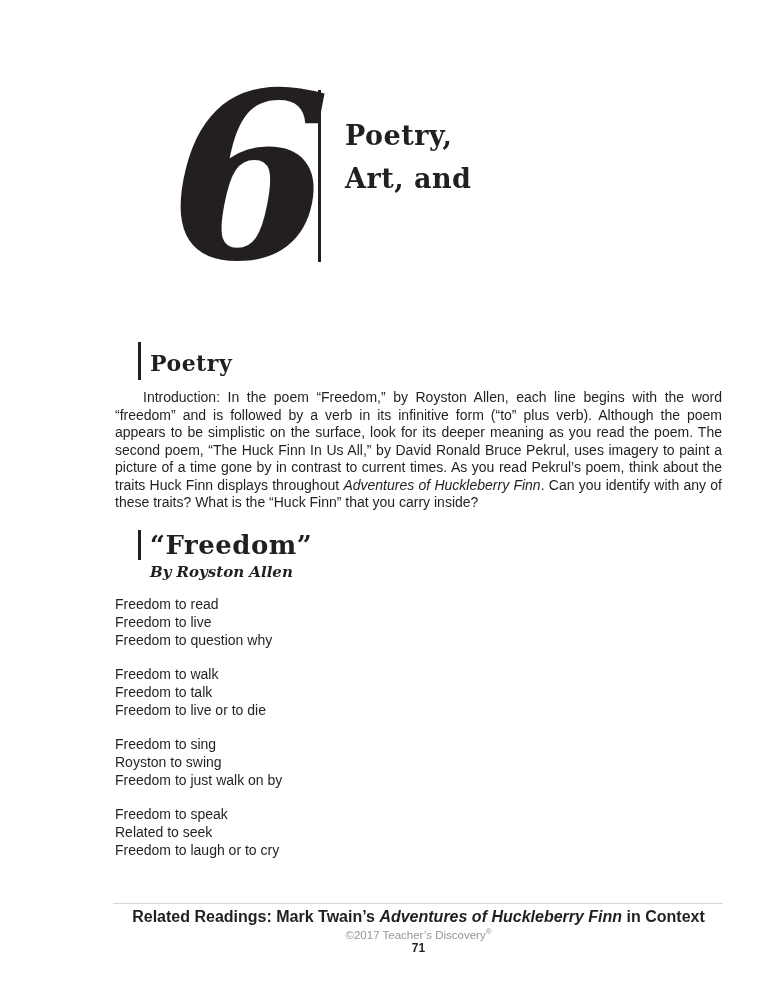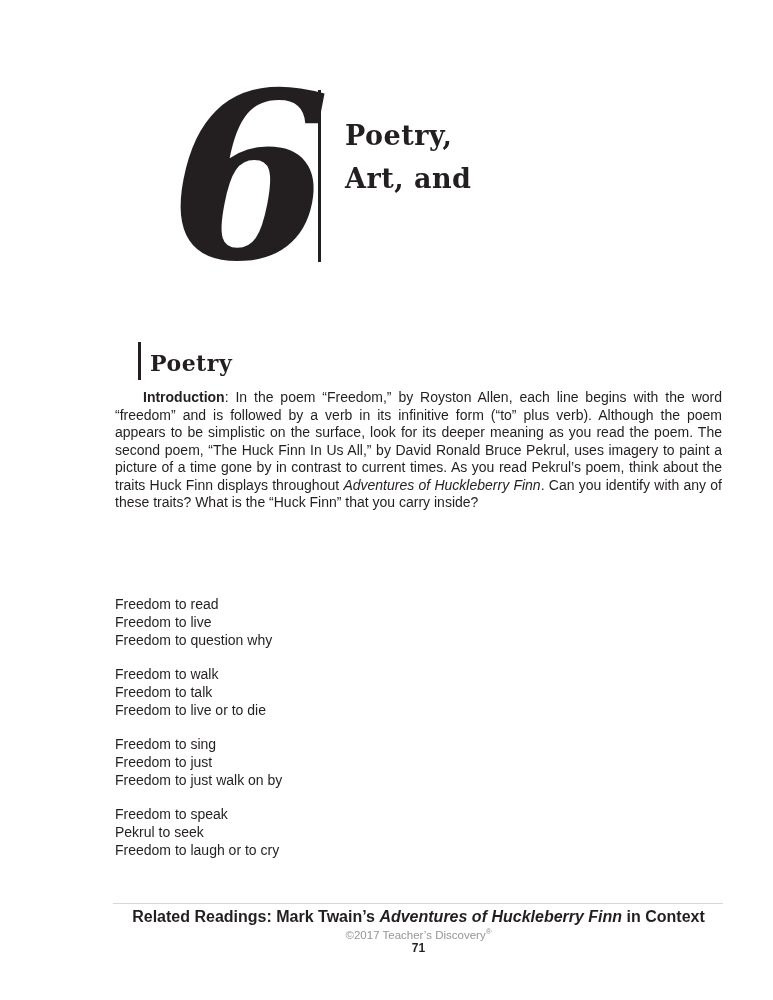--- a/index.html
+++ b/index.html
@@ -62,21 +62,21 @@
   
   .intro{
     position:absolute;
     left:115px; top:389px;
     width:607px;
     margin:0;
     font-size:14px;
     line-height:17.5px;
     text-align:justify;
   }
-  .intro strong{font-weight:700;padding-left:28px;}
+  .intro strong{font-weight:400;padding-left:28px;}
   .intro em{font-style:italic;}
   
   .freedom-block{
     position:absolute;
     left:138px; top:530px;
   }
   .poem-title{
     margin:0;
     border-left:3px solid var(--ink);
     padding:2px 0 2px 9px;
@@ -148,40 +148,44 @@
   <div class="chapter-divider"></div>
   <h1 class="chapter-title">
     <div>Poetry,</div>
     <div>Art, and</div>
   </h1>
 
   <h2 class="section-heading">Poetry</h2>
 
   <p class="intro"><strong>Introduction</strong><span>: In the poem “Freedom,” by Royston Allen, each line begins with the word “freedom” and is followed by a verb in its infinitive form (“to” plus verb). Although the poem appears to be simplistic on the surface, look for its deeper meaning as you read the poem. The second poem, “The Huck Finn In Us All,” by David Ronald Bruce Pekrul, uses imagery to paint a picture of a time gone by in contrast to current times. As you read Pekrul’s poem, think about the traits Huck Finn displays throughout </span><em>Adventures of Huckleberry Finn</em><span>. Can you identify with any of these traits? What is the “Huck Finn” that you carry inside?</span></p>
 
+  <div class="freedom-block">
+    <h3 class="poem-title">“Freedom”</h3>
+    <div class="poem-byline">By Royston Allen</div>
+  </div>
 
   <div class="poem">
     <div class="stanza">
       <div>Freedom to read</div>
       <div>Freedom to live</div>
       <div>Freedom to question why</div>
     </div>
     <div class="stanza">
       <div>Freedom to walk</div>
       <div>Freedom to talk</div>
       <div>Freedom to live or to die</div>
     </div>
     <div class="stanza">
       <div>Freedom to sing</div>
-      <div>Freedom to just</div>
+      <div>Royston to swing</div>
       <div>Freedom to just walk on by</div>
     </div>
     <div class="stanza">
       <div>Freedom to speak</div>
-      <div>Pekrul to seek</div>
+      <div>Related to seek</div>
       <div>Freedom to laugh or to cry</div>
     </div>
   </div>
 
   <div class="footer-rule"></div>
   <div class="footer-related"><span>Related Readings: Mark Twain’s </span><em>Adventures of Huckleberry Finn</em><span> in Context</span></div>
   <div class="footer-copyright"><span>©2017 Teacher’s Discovery</span><sup>®</sup></div>
   <div class="footer-pagenum">71</div>
 
 </div>

